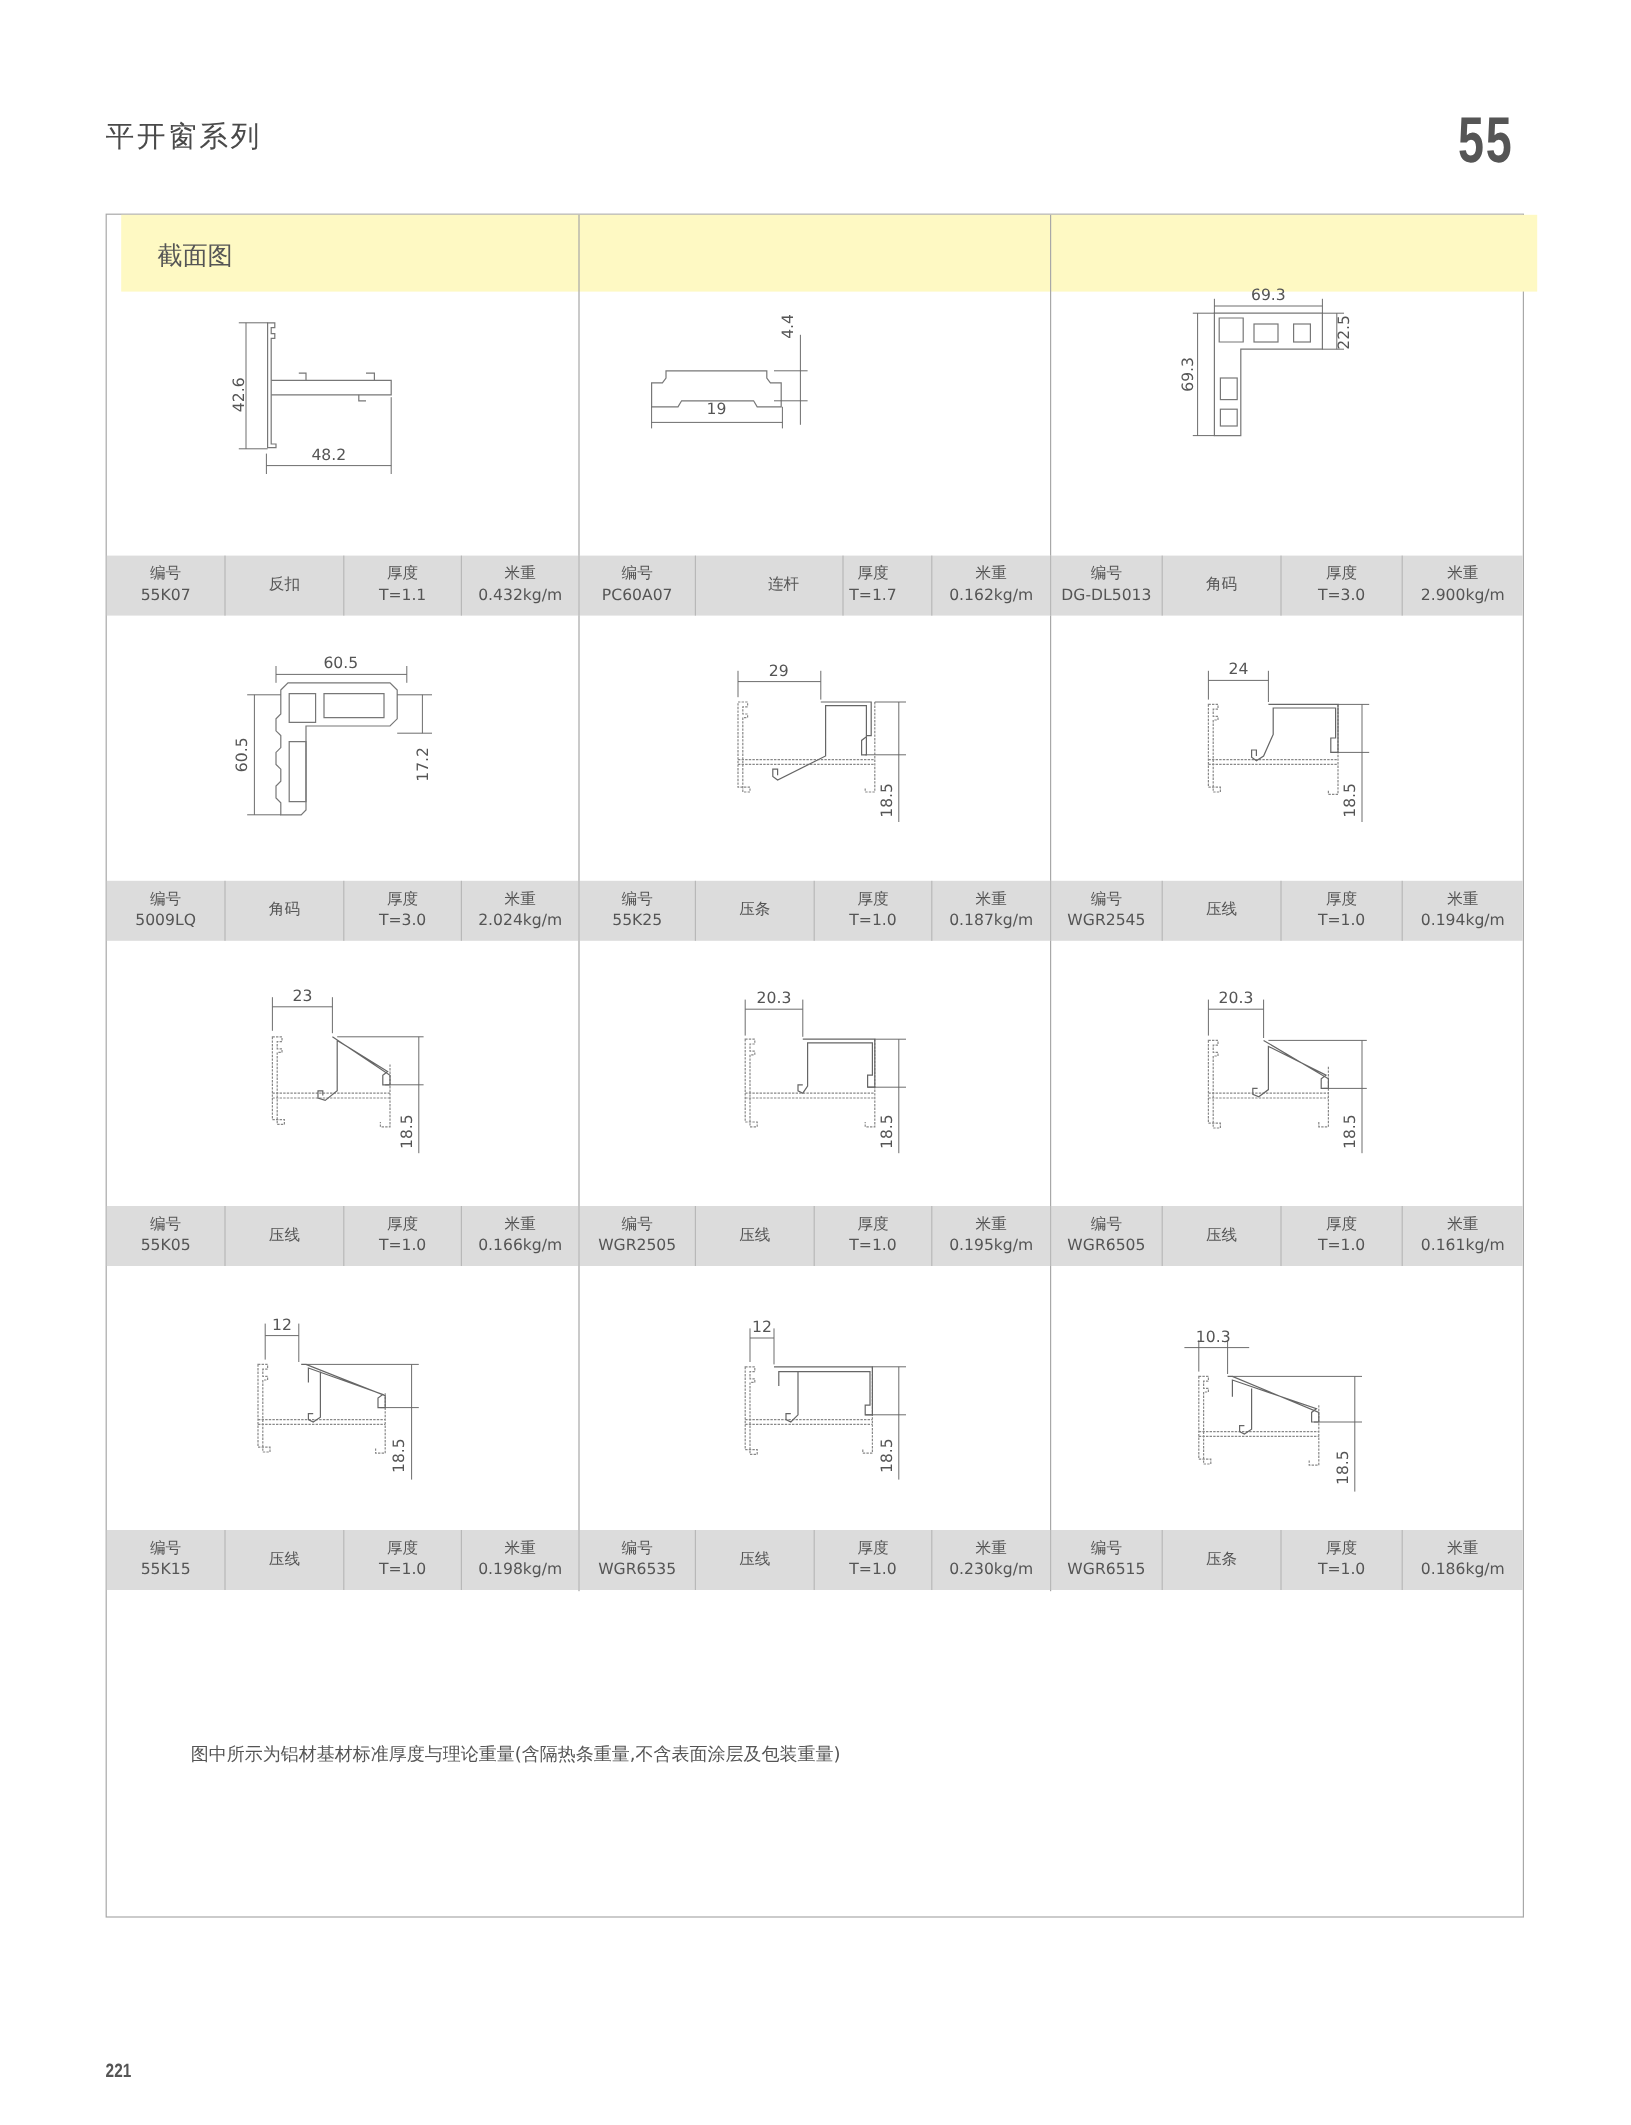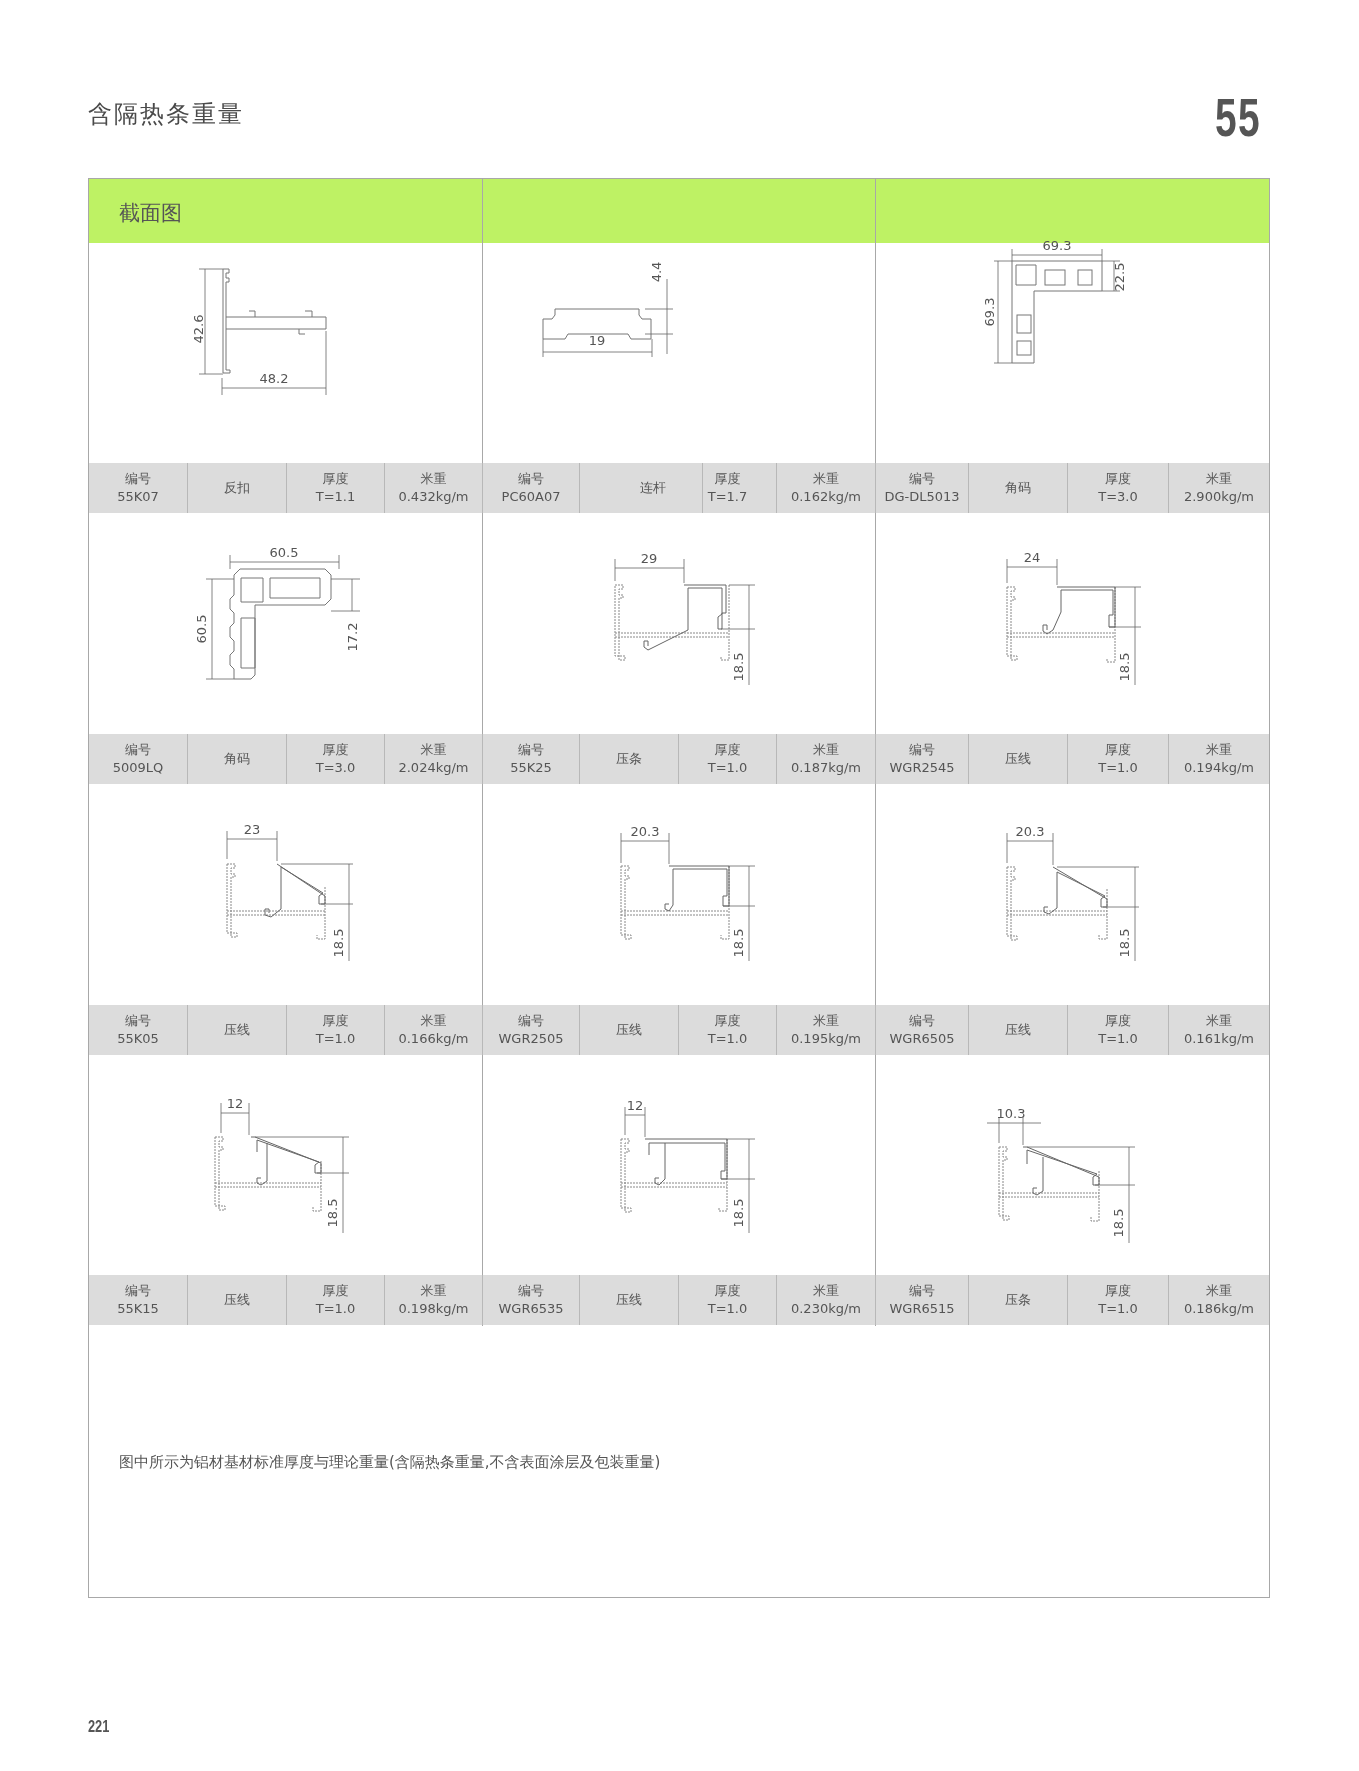--- a/index.html
+++ b/index.html
@@ -2,37 +2,37 @@
 <html><head>
 <meta charset="utf-8">
 <style>
   html, body { margin:0; padding:0; background:#ffffff; }
   body { width:1359px; height:1771px; position:relative; font-family:"DejaVu Sans", sans-serif; color:#555; overflow:hidden; }
   .series-title { position:absolute; left:88px; top:98px; font-size:24px; color:#4a4a4a; letter-spacing:2px; }
   .page-series-no { position:absolute; left:1215px; top:86px; font-family:"Liberation Sans Narrow","Liberation Sans", sans-serif; font-weight:bold; font-size:54px; color:#555; transform:scaleX(0.72); transform-origin:left top; letter-spacing:2px; }
   .page-no { position:absolute; left:88px; top:1718px; font-family:"Liberation Sans", sans-serif; font-weight:bold; font-size:16px; color:#555; transform:scaleX(0.8); transform-origin:left top; }
 
   .table { position:absolute; left:88px; top:178px; width:1182px; height:1420px; border:1px solid #a8a8a8; box-sizing:border-box; }
-  .hdr { position:absolute; left:0; top:0; width:100%; height:64px; background:#bef264;font-family:Liberation Mono, monospace; }
+  .hdr { position:absolute; left:12px; top:0; width:100%; height:64px; background:#fef9c3;font-family:Liberation Mono, monospace; }
   .hdr-label { position:absolute; left:30px; top:20px; font-size:21px; color:#555; }
   .vline { position:absolute; width:1px; background:#a8a8a8; }
   .info-row { position:absolute; left:0; width:100%; height:50px; background:#dcdcdc; }
   .cell { position:absolute; top:0; height:50px; display:flex; flex-direction:column; align-items:center; justify-content:center; font-size:13px; color:#555; line-height:18px; border-right:1px solid #b8b8b8; box-sizing:border-box; }
   .cell .k { display:block; }
   .cell .v { display:block; }
   .drawing { position:absolute; }
   .drawing svg { position:absolute; left:0; top:0; overflow:visible; }
   .dim { font-family:"DejaVu Sans", sans-serif; font-size:13px; fill:#555; }
   .notes { position:absolute; left:30px; top:1448px; font-size:15px; color:#555; line-height:26px; }
-  .notes div { white-space:nowrap; }
+  .notes div { white-space:nowrap;margin-left:40px; }
 </style>
 </head>
 <body>
 
-<div class="series-title">含隔热条重量</div>
+<div class="series-title">平开窗系列</div>
 <div class="page-series-no">55</div>
 
 <div class="table">
   <div class="hdr">
     <span class="hdr-label">截面图</span>
   </div>
 
   <div class="vline" style="left:393px; top:0; height:1147px;"></div>
   <div class="vline" style="left:786px; top:0; height:1147px;"></div>
 

